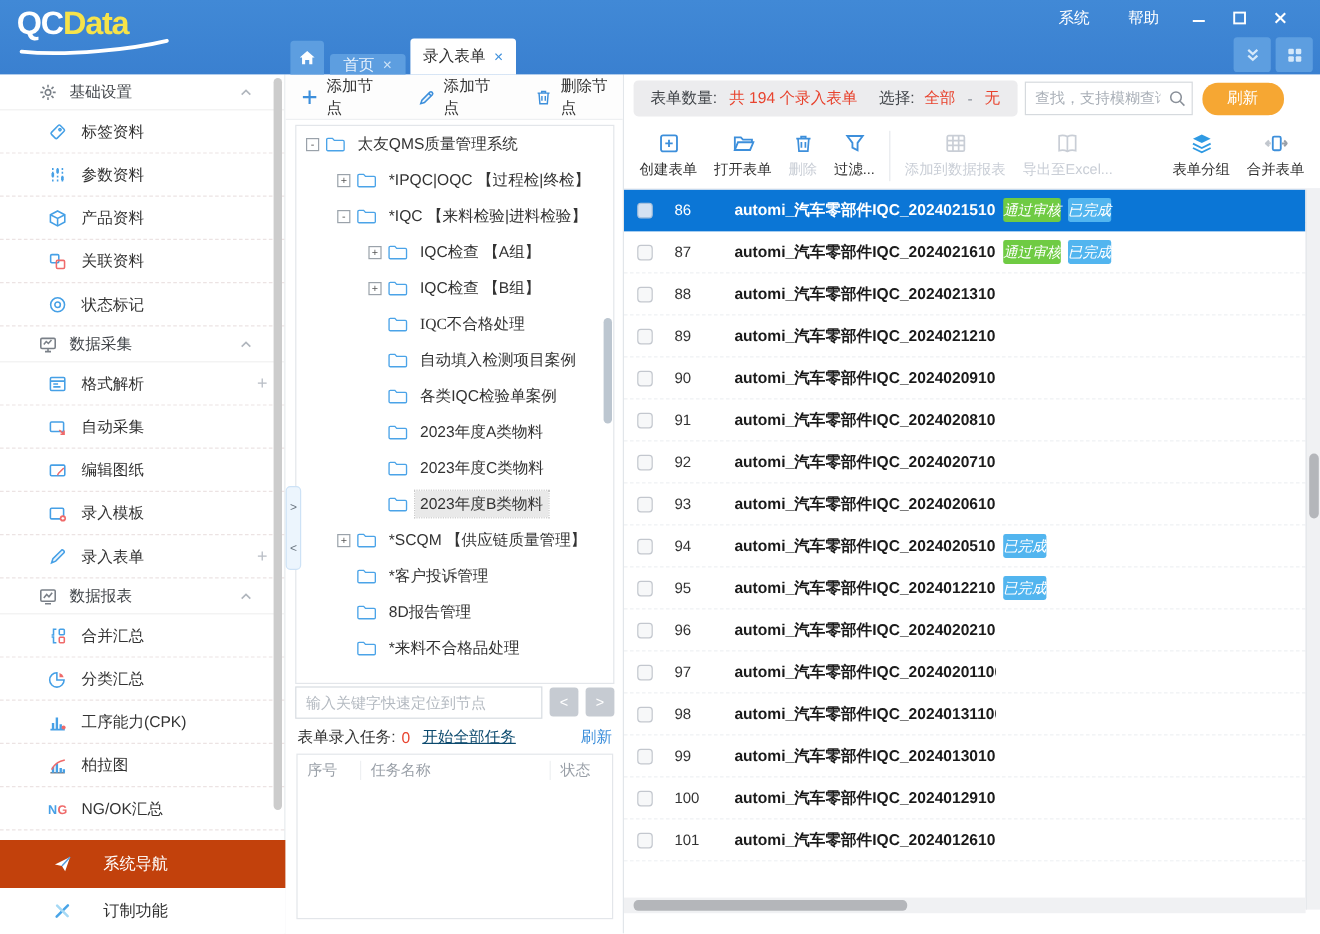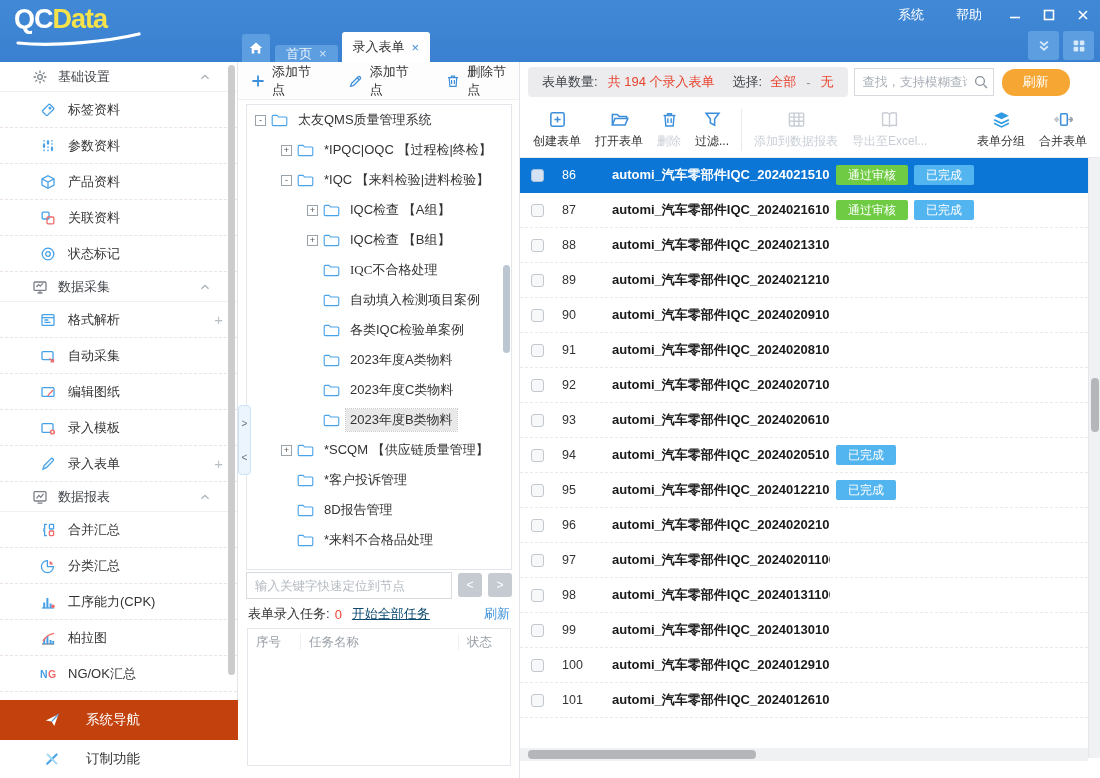--- a/index.html
+++ b/index.html
@@ -6,21 +6,21 @@
   html,body { width:1100px; height:778px; overflow:hidden; }
   body { font-family:"Liberation Sans","DejaVu Sans",sans-serif; font-size:12px; color:#333; background:#fff; position:relative; }
   .ic { display:inline-flex; align-items:center; justify-content:center; }
   .ic svg { width:16px; height:16px; display:block; }
 
   
   .topbar { position:absolute; left:0; top:0; width:1100px; height:62px; background:linear-gradient(180deg,#4189d6,#3a80d0); z-index:5; }
   .logo { position:absolute; left:14px; top:4px; line-height:30px; font-size:27px; font-weight:bold; letter-spacing:-1px; }
   .logo .lqc { color:#fff; } .logo .ldata { color:#f6e34a; }
   .logo svg { display:block; margin-top:-2px; }
-  .topmenu { position:absolute; right:0; top:4px; height:22px; display:flex; align-items:center; }
+  .topmenu { position:absolute; right:16px; top:4px; height:22px; display:flex; align-items:center; }
   .topmenu .tmi { color:#fff; font-size:13px; padding:2px 16px; cursor:default; }
   .wc { width:34px; height:20px; display:inline-flex; align-items:center; justify-content:center; }
   .wc svg { width:12px; height:12px; }
   .tabs { position:absolute; left:242px; top:32px; height:30px; display:flex; align-items:flex-end; }
   .homebtn { width:28px; height:28px; background:#5d9ee0; border-radius:3px 3px 0 0; display:flex; align-items:center; justify-content:center; margin-right:5px; }
   .tab { height:28px; display:flex; align-items:center; padding:0 11px; border-radius:3px 3px 0 0; margin-right:4px; font-size:13px; }
   .tab .x { margin-left:7px; font-size:13px; }
   .tab.inactive { background:#5d9ee0; color:#eaf3fc; height:17px; }
   .tab.inactive .x { color:#cfe4f8; }
   .tab.active { background:#fff; color:#333; height:30px; }
@@ -94,21 +94,21 @@
   .thead .hc1 { width:46px; padding-left:8px; border-left:1px solid #eef0f2; height:16px; line-height:16px; }
   .thead .hc2 { width:230px; padding-left:12px; border-left:1px solid #eef0f2; height:16px; line-height:16px; }
   .thead .hc3 { flex:1; padding-left:6px; border-left:1px solid #eef0f2; height:16px; line-height:16px; }
   .rows { position:absolute; left:0; top:96px; width:568px; height:560px; overflow:hidden; }
   .trow { height:35px; display:flex; align-items:center; border-bottom:1px dashed #e6e9ed; cursor:pointer; background:#fff; }
   .trow .rc0 { width:34px; display:flex; justify-content:center; }
   .cb { width:13px; height:13px; border:1px solid #c3c7ce; border-radius:3px; background:#f7f8f9; }
   .trow .rc1 { width:46px; padding-left:8px; font-size:12.5px; }
   .trow .rc2 { width:230px; padding-left:12px; font-size:13px; font-weight:bold; color:#1a1a1a; white-space:nowrap; overflow:hidden; }
   .trow .rc3 { flex:1; display:flex; gap:6px; padding-left:6px; }
-  .badge { height:20px; line-height:20px; padding:0 12px; border-radius:2px; color:#fff; font-size:12px; white-space:nowrap; }
+  .badge { height:20px; line-height:20px; padding:0 0; border-radius:2px; color:#fff; font-size:12px; white-space:nowrap;font-style:italic; }
   .trow.sel { border-bottom-color:transparent; }
   .trow.sel .rc1, .trow.sel .rc2 { color:#fff; }
   .trow.sel .cb { background:#d4e2f2; border-color:#a8c2de; }
   .vscroll { position:absolute; right:0; top:96px; width:12px; height:600px; background:#f0f1f3; border-left:1px solid #e4e6ea; }
   .vthumb { position:absolute; left:2px; top:220px; width:8px; height:54px; border-radius:4px; background:#b4b6ba; }
   .hscroll { position:absolute; left:0; top:686px; width:568px; height:13px; background:#f0f1f3; }
   .hthumb { position:absolute; left:8px; top:2px; width:228px; height:9px; border-radius:4px; background:#b4b6ba; }
 </style>
 </head>
 <body>

